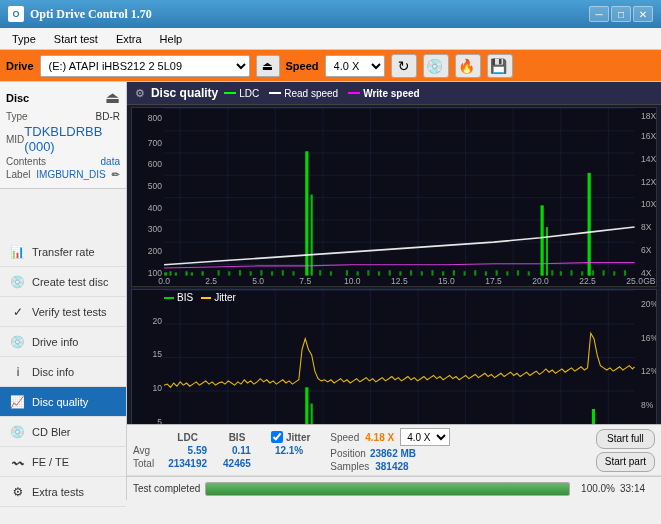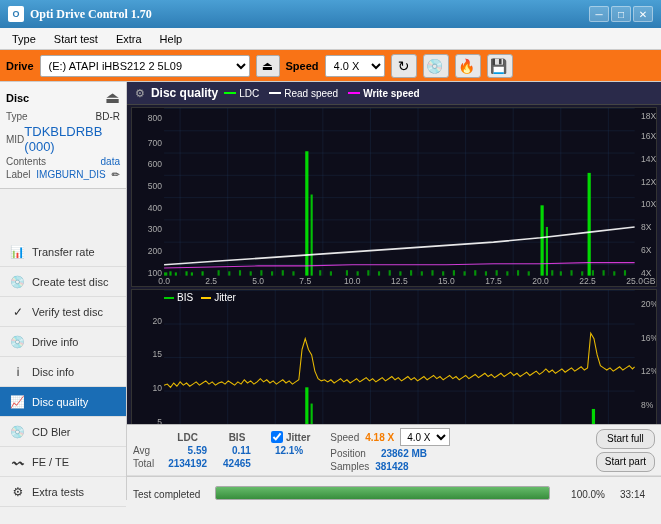--- a/index.html
+++ b/index.html
@@ -170,23 +170,23 @@
     }
     .legend { display: flex; gap: 10px; font-size: 10px; }
     .legend-item { display: flex; align-items: center; gap: 3px; }
 
     
     .status-bar {
       background: #f0f0f0;
       border-top: 1px solid #ccc;
       height: 24px;
       display: flex;
-      align-items: flex-end;
+      align-items: center;
       padding: 0 6px;
-      gap: 15px;
+      gap: 5px;
       font-size: 10px;
     }
     .status-text { flex: 0 0 auto; color: #333; }
     .progress-bar-outer {
       flex: 1;
       height: 14px;
       background: #ddd;
       border: 1px solid #aaa;
       border-radius: 2px;
       overflow: hidden;
@@ -278,21 +278,21 @@
       <div class="nav-item">
         <span class="nav-item-icon">📊</span>
         <span>Transfer rate</span>
       </div>
       <div class="nav-item">
         <span class="nav-item-icon">💿</span>
         <span>Create test disc</span>
       </div>
       <div class="nav-item">
         <span class="nav-item-icon">✓</span>
-        <span>Verify test disc</span>
+        <span>Verify test tests</span>
       </div>
       <div class="nav-item">
         <span class="nav-item-icon">💿</span>
         <span>Drive info</span>
       </div>
       <div class="nav-item">
         <span class="nav-item-icon">ℹ</span>
         <span>Disc info</span>
       </div>
       <div class="nav-item active">
@@ -580,21 +580,21 @@
           </table>
 
         <div style="display:flex;flex-direction:column;gap:2px;font-size:10px;margin-left:8px;">
           <div style="display:flex;align-items:center;gap:6px;">
             <span style="color:#555;">Speed</span>
             <span style="color:#f57c00;font-weight:700;">4.18 X</span>
             <select style="height:18px;font-size:10px;border:1px solid #aaa;background:white;padding:0 2px;">
               <option>4.0 X</option>
             </select>
           </div>
-          <div style="display:flex;align-items:center;gap:15px;">
+          <div style="display:flex;align-items:center;gap:4px;">
             <span style="color:#555;">Position</span>
             <span style="color:#1565C0;font-weight:600;">23862 MB</span>
           </div>
           <div style="display:flex;align-items:center;gap:6px;">
             <span style="color:#555;">Samples</span>
             <span style="color:#1565C0;font-weight:600;">381428</span>
           </div>
         </div>
 
         <div style="flex:1;"></div>

